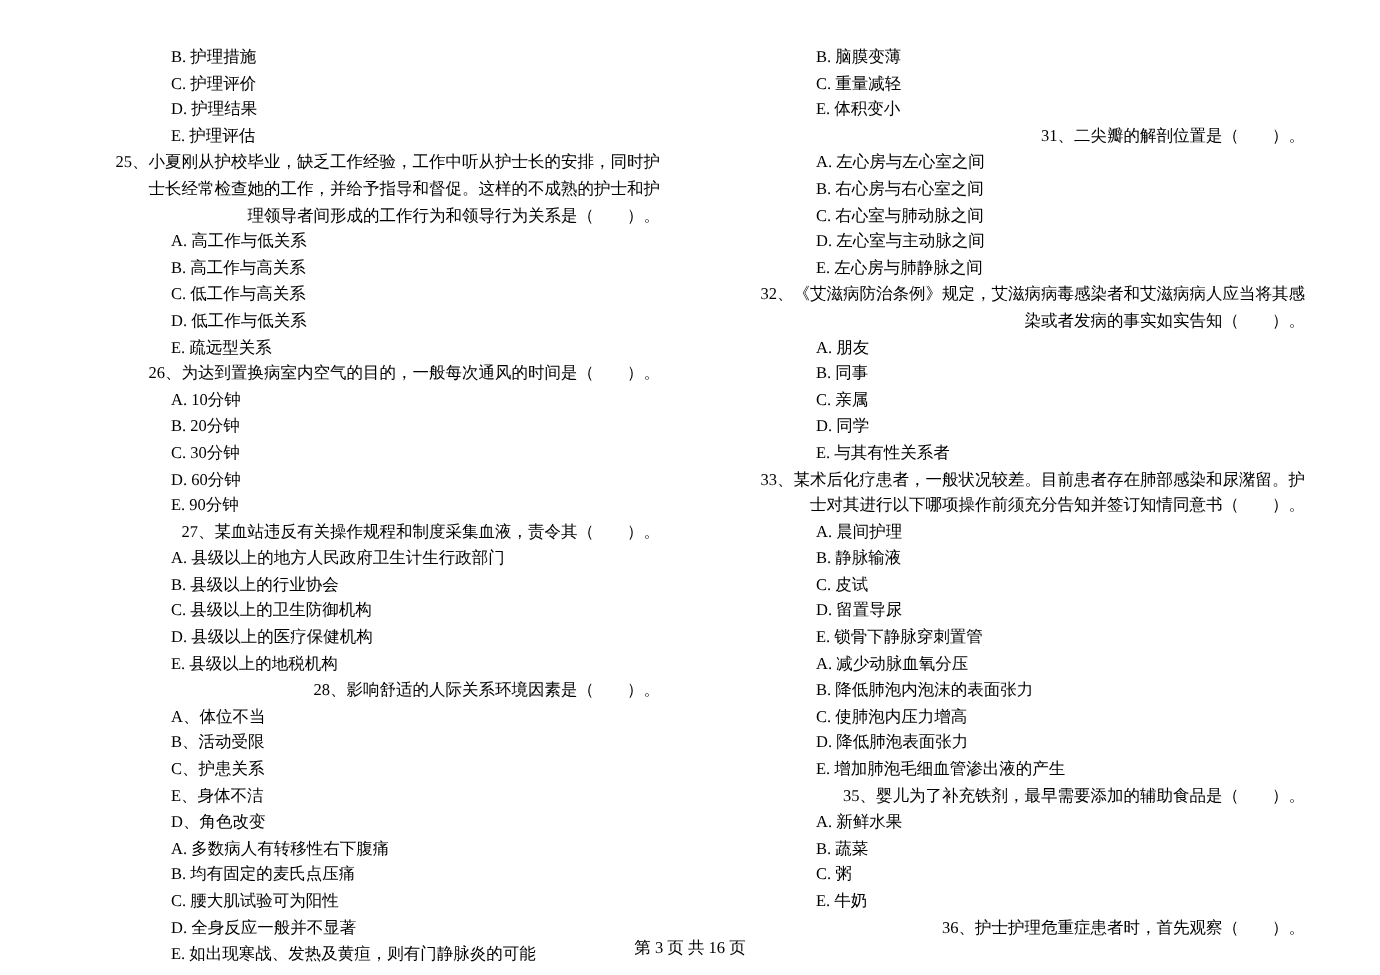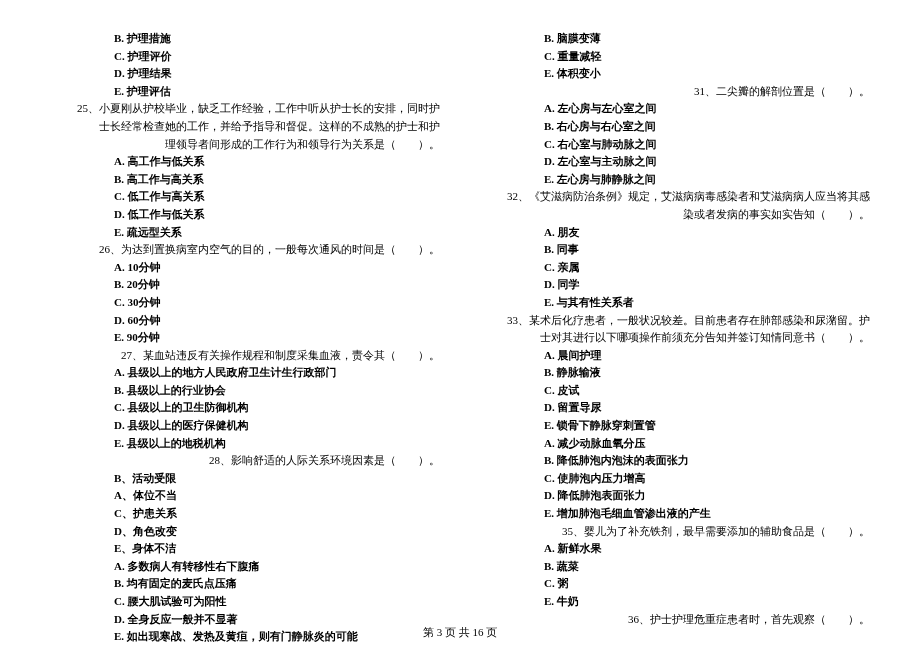--- a/index.html
+++ b/index.html
@@ -16,21 +16,20 @@
     }
     .columns {
       display: flex;
       gap: 40px;
     }
     .column {
       flex: 1;
     }
     .option {
       padding-left: 64px;
-      font-weight: bold;
     }
     .question {
       padding-left: 40px;
       text-indent: -16px;
       text-align: right;
     }
     .footer {
       position: absolute;
       bottom: 8px;
       left: 0;
@@ -65,25 +64,25 @@
     <div class="option">E. 90分钟</div>
 
     <div class="question">27、某血站违反有关操作规程和制度采集血液，责令其（　　）。</div>
     <div class="option">A. 县级以上的地方人民政府卫生计生行政部门</div>
     <div class="option">B. 县级以上的行业协会</div>
     <div class="option">C. 县级以上的卫生防御机构</div>
     <div class="option">D. 县级以上的医疗保健机构</div>
     <div class="option">E. 县级以上的地税机构</div>
 
     <div class="question">28、影响舒适的人际关系环境因素是（　　）。</div>
+    <div class="option">A、体位不当</div>
     <div class="option">B、活动受限</div>
-    <div class="option">A、体位不当</div>
     <div class="option">C、护患关系</div>
+    <div class="option">E、身体不洁</div>
     <div class="option">D、角色改变</div>
-    <div class="option">E、身体不洁</div>
 
     <div class="option">A. 多数病人有转移性右下腹痛</div>
     <div class="option">B. 均有固定的麦氏点压痛</div>
     <div class="option">C. 腰大肌试验可为阳性</div>
     <div class="option">D. 全身反应一般并不显著</div>
     <div class="option">E. 如出现寒战、发热及黄疸，则有门静脉炎的可能</div>
 
   </div>
 
   <div class="column">

